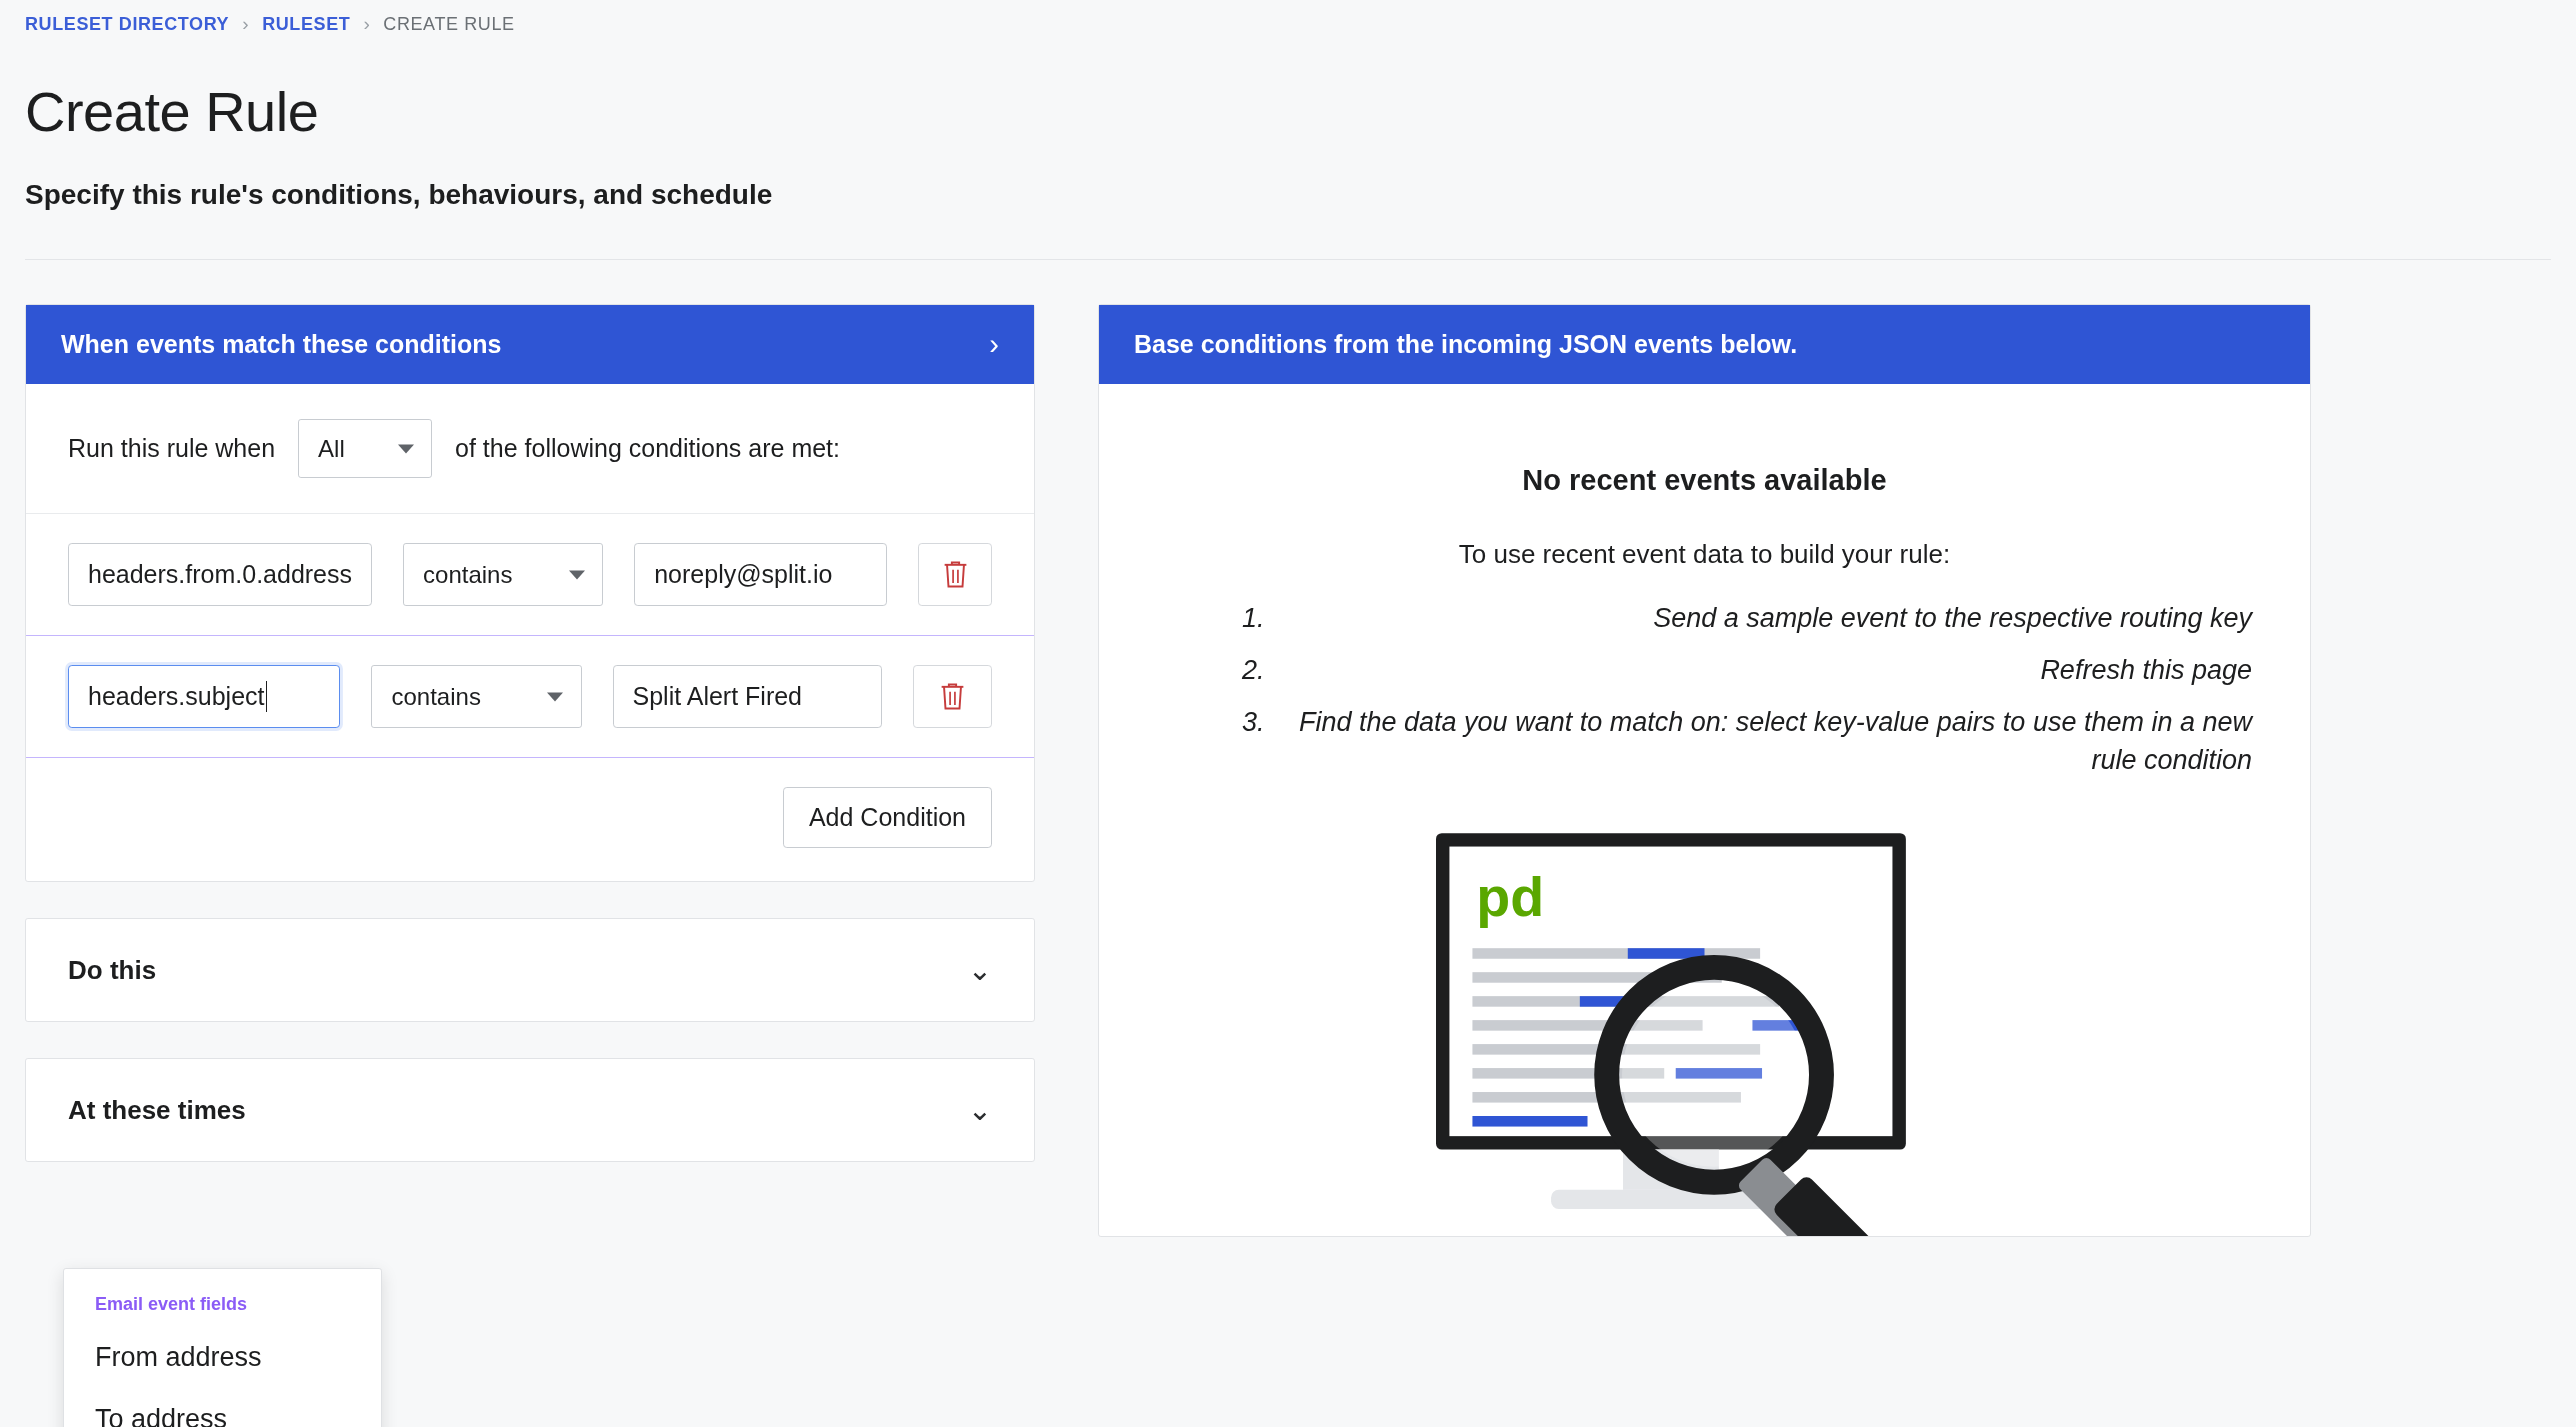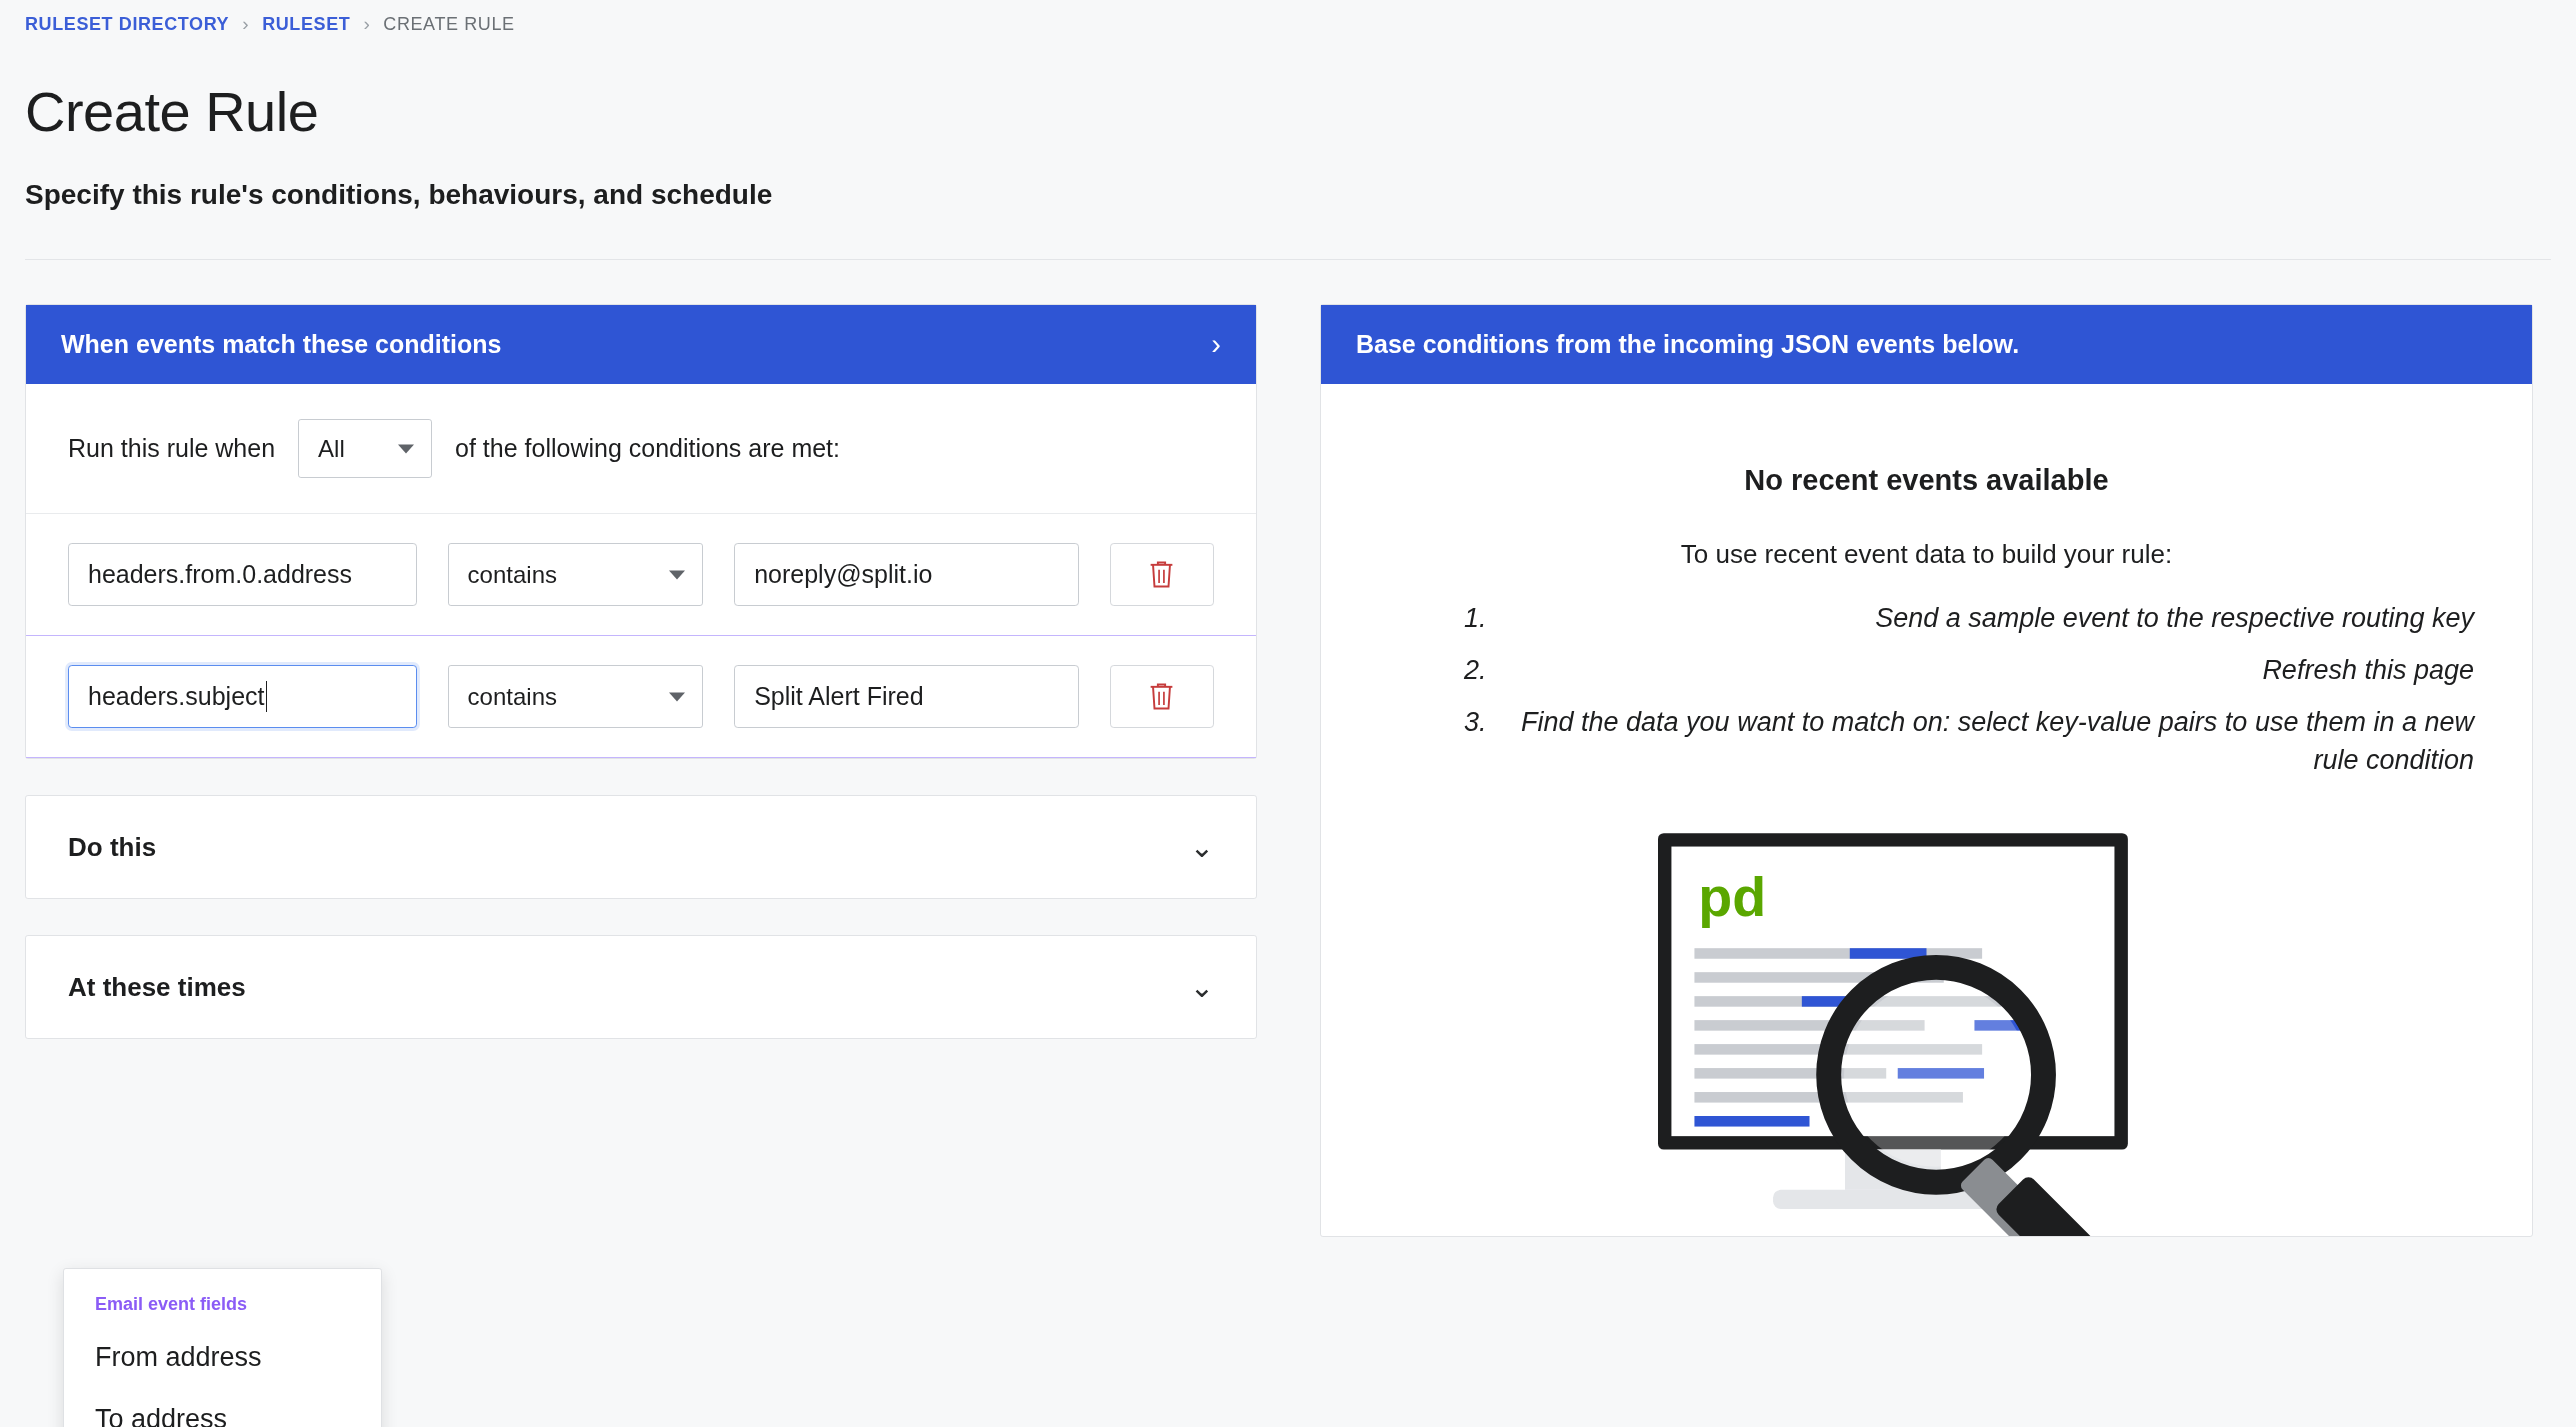--- a/index.html
+++ b/index.html
@@ -26,21 +26,21 @@
   h1.page-title {
     font-size: 56px; font-weight: 400; margin: 44px 0 0 0; color: #1d1e1f; letter-spacing: -0.5px;
   }
   .subtitle {
     font-size: 28px; font-weight: 700; margin-top: 35px; color: #1d1e1f;
   }
   .divider { margin-top: 48px; border-top: 1px solid #e3e5e8; }
 
   
   .columns { display: flex; gap: 63px; margin-top: 44px; align-items: flex-start; }
-  .col-left { width: 1232px; position: relative; }
+  .col-left { width: 1010px; position: relative; }
   .col-right { width: 1213px; }
 
   
   .panel { background: #fff; border: 1px solid #e1e3e6; border-radius: 2.9px; }
   .panel-header {
     background: #2f55d4; color: #fff; padding: 25px 35px;
     font-size: 25px; font-weight: 700;
     display: flex; align-items: center; justify-content: space-between;
   }
   .panel-header .chev { font-size: 29px; font-weight: 400; line-height: 1; }
@@ -185,20 +185,23 @@
           <div class="trash-btn">
             <svg width="29" height="33" viewBox="0 0 24 26">
               <path d="M3 5h18" stroke="#c63c3c" stroke-width="1.6" fill="none"></path>
               <path d="M9 5V3h6v2" stroke="#c63c3c" stroke-width="1.6" fill="none"></path>
               <path d="M5 5l1.2 18h11.6L19 5" stroke="#c63c3c" stroke-width="1.6" fill="none"></path>
               <path d="M10 9v11M14 9v11" stroke="#c63c3c" stroke-width="1.4" fill="none"></path>
             </svg>
           </div>
         </div>
 
+        <div class="add-row">
+          <button class="add-btn">Add Condition</button>
+        </div>
       </div>
 
       <div class="collapsed-panel">
         <span>Do this</span>
         <span class="chev-down">⌄</span>
       </div>
       <div class="collapsed-panel">
         <span>At these times</span>
         <span class="chev-down">⌄</span>
       </div>

